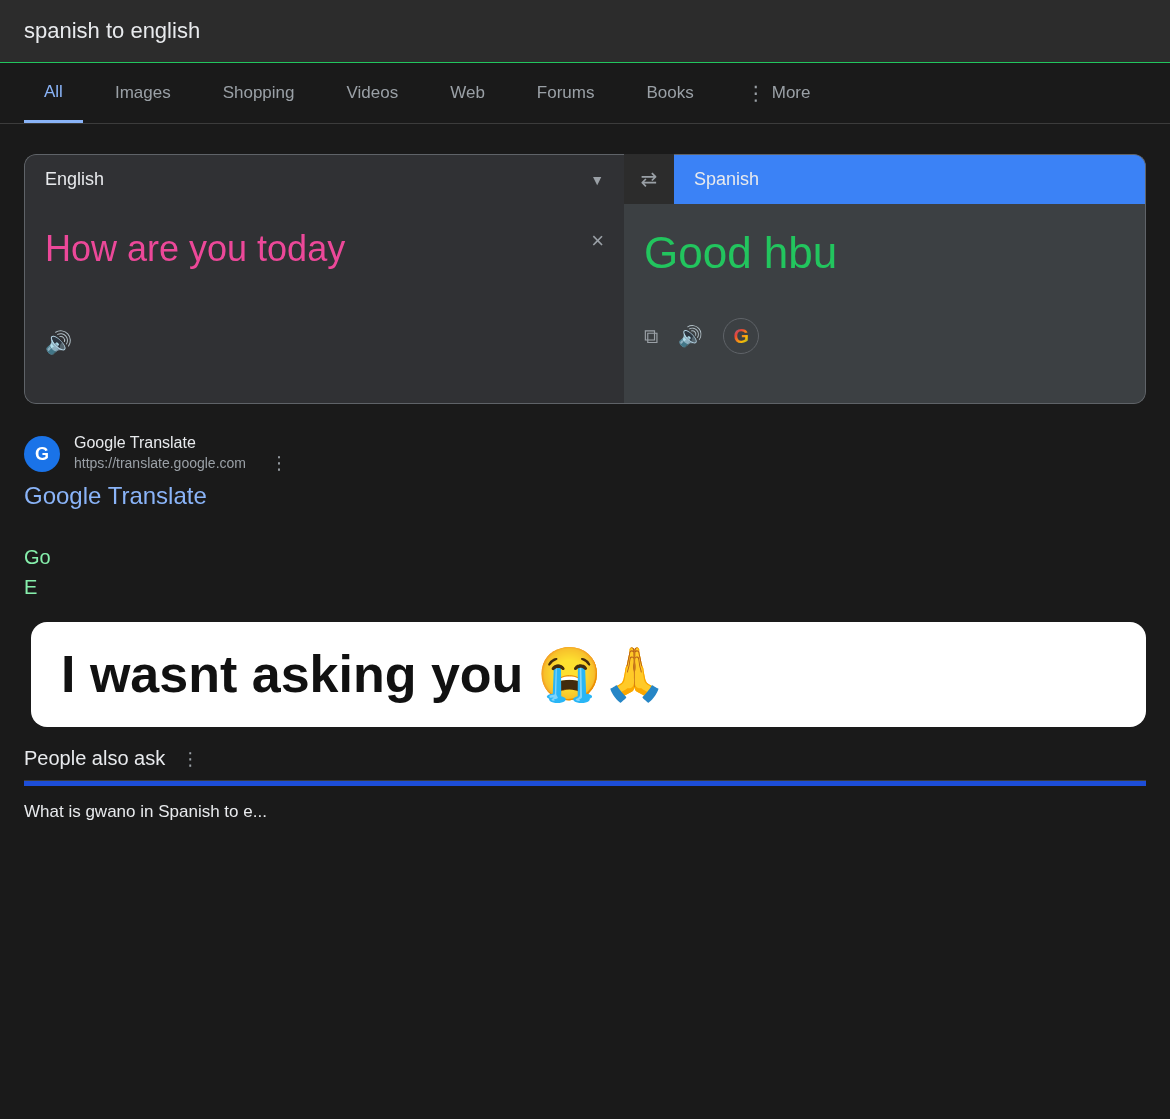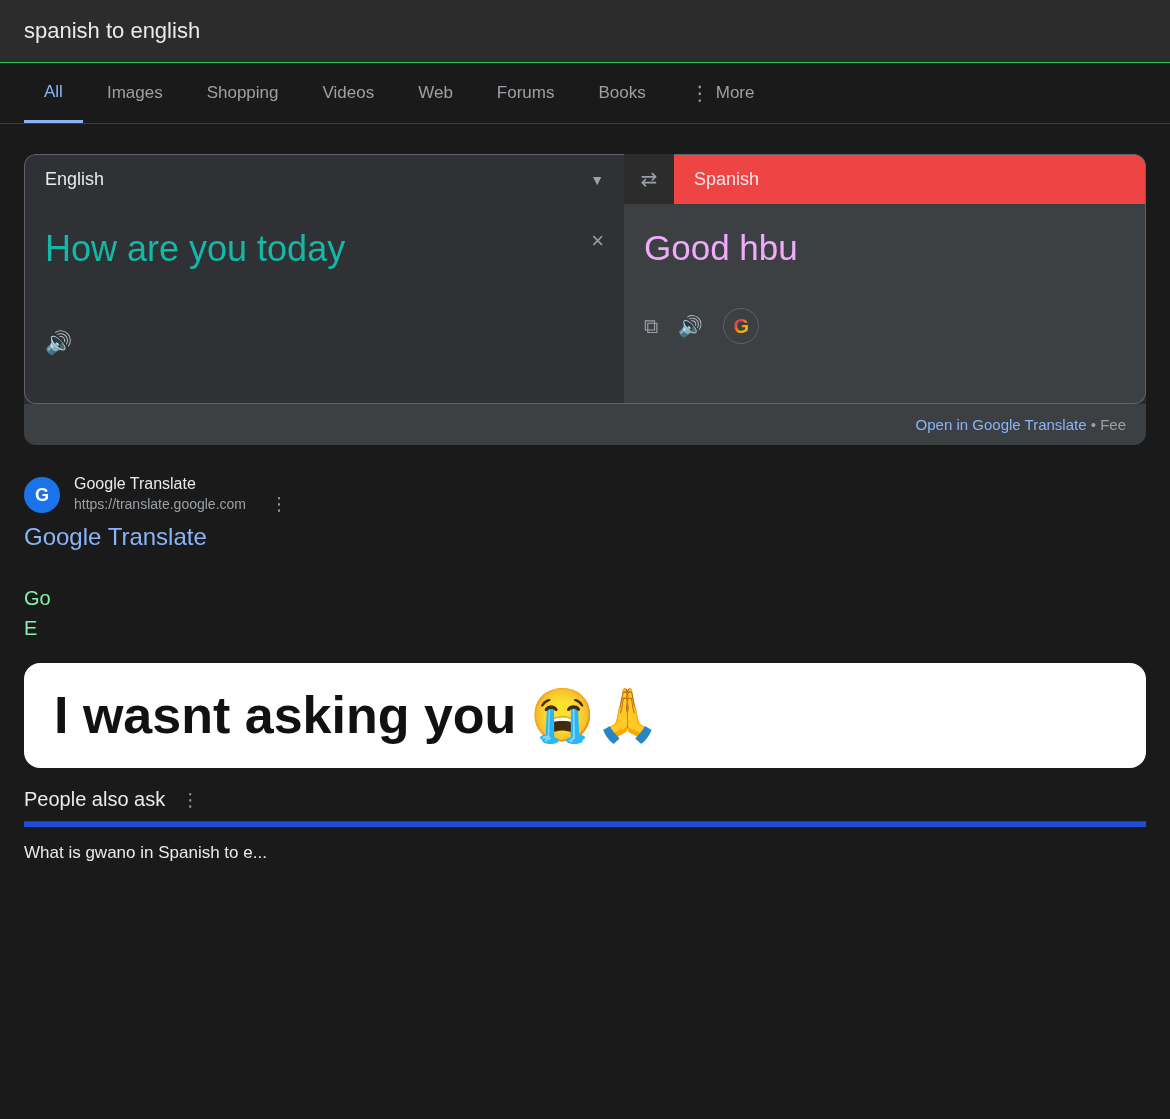--- a/index.html
+++ b/index.html
@@ -21,21 +21,21 @@
       border-bottom: 1px solid #22c55e;
     }
 
     
     .nav-tabs {
       display: flex;
       align-items: center;
       padding: 0 24px;
       background: #1a1a1a;
       border-bottom: 1px solid #3c3c3c;
-      gap: 4px;
+      gap: 12px;
     }
     .nav-tab {
       padding: 18px 20px;
       font-size: 17px;
       color: #9aa0a6;
       cursor: pointer;
       position: relative;
       white-space: nowrap;
     }
     .nav-tab.active {
@@ -100,21 +100,21 @@
       cursor: pointer;
       z-index: 1;
       flex-shrink: 0;
     }
 
     .lang-select-right {
       flex: 1;
       display: flex;
       align-items: flex-start;
       padding: 14px 20px;
-      background: #ef4444;
+      background: #3b82f6;
       border-radius: 0 12px 0 0;
       border: 1.5px solid #5f6368;
       border-left: none;
       border-bottom: none;
     }
 
     .lang-label-right {
       font-size: 18px;
       color: #e8eaed;
     }
@@ -132,21 +132,21 @@
       border-right: none;
       border-top: none;
       border-radius: 0 0 0 12px;
       position: relative;
       min-height: 200px;
     }
 
     .left-panel-text {
       font-size: 36px;
       font-weight: 400;
-      color: #14b8a6;
+      color: #ec4899;
     }
 
     .clear-btn {
       position: absolute;
       top: 24px;
       right: 20px;
       color: #9aa0a6;
       font-size: 22px;
       cursor: pointer;
     }
@@ -169,23 +169,23 @@
       padding: 24px 20px;
       border: 1.5px solid #5f6368;
       border-left: none;
       border-top: none;
       border-radius: 0 0 12px 0;
       min-height: 200px;
       position: relative;
     }
 
     .right-panel-text {
-      font-size: 35px;
+      font-size: 44px;
       font-weight: 400;
-      color: #f0abfc;
+      color: #22c55e;
     }
 
     .right-panel-actions {
       margin-top: 40px;
       display: flex;
       align-items: center;
       gap: 20px;
     }
 
     .action-icon {
@@ -407,25 +407,20 @@
       <div class="right-panel-actions">
         <span class="action-icon">⧉</span>
         <span class="action-icon">🔊</span>
         <div class="g-icon">
           <span class="g-text">G</span>
         </div>
       </div>
     </div>
   </div>
 
-  <div class="open-translate-row">
-    <span class="open-translate-link">Open in Google Translate</span>
-    <span> • </span>
-    <span>Fee</span>
-  </div>
 </div>
 
 <div class="search-result">
   <div class="result-source-row">
     <div class="result-favicon">
       <span>G</span>
     </div>
     <div class="result-source-info">
       <span class="result-site-name">Google Translate</span>
       <div class="result-url-row">
@@ -434,21 +429,21 @@
       </div>
     </div>
   </div>
   <div class="result-title">Google Translate</div>
   <div class="result-snippet">
     <span>Go</span><br>
     <span>E</span>
   </div>
 </div>
 
-<div style="position: relative;">
+<div style="position: relative; margin-left: 7px;">
   <div class="meme-overlay">
     <div class="meme-text">I wasnt asking you 😭🙏</div>
   </div>
   <span class="meme-aside">between</span>
 </div>
 
 <div class="people-also-ask">
   <span>People also ask</span>
   <span class="people-also-ask-dots">⋮</span>
 </div>

